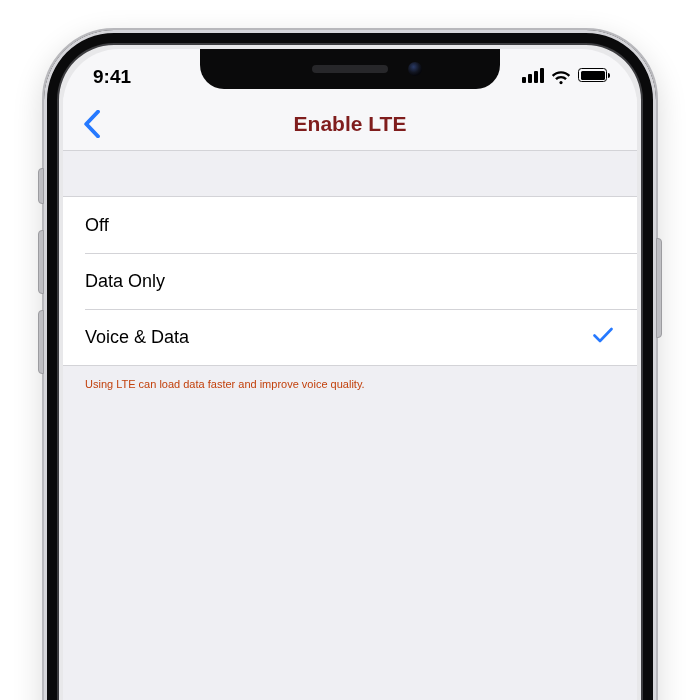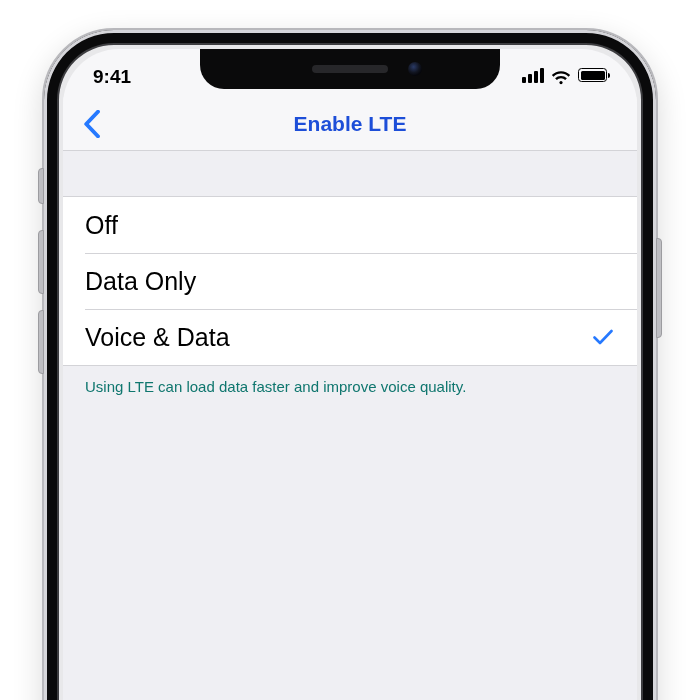--- a/index.html
+++ b/index.html
@@ -86,45 +86,45 @@
       display: flex; align-items: center; justify-content: center;
       position: relative;
       background: #f7f7f9;
       border-bottom: 1px solid #d3d3d7;
     }
     .back-button {
       position: absolute; left: 4px; top: 0; bottom: 0;
       width: 48px; display: flex; align-items: center; justify-content: center;
       cursor: pointer;
     }
-    .navbar-title { font-size: 21px; font-weight: 600; color: #1d4ed8; }
+    .navbar-title { font-size: 21px; font-weight: 600; color: #7f1d1d; }
 
     
     .section-gap { height: 46px; background: #efeff3; border-bottom: 1px solid #d3d3d7; }
 
     
     .list { background: #fff; }
     .cell {
       height: 56px;
       display: flex; align-items: center; justify-content: space-between;
       padding: 0 24px 0 22px;
-      font-size: 25px; color: #000;
+      font-size: 18px; color: #000;
       position: relative;
       cursor: pointer;
     }
     .cell + .cell::before {
       content: ""; position: absolute; left: 22px; right: 0; top: 0;
       height: 1px; background: #d3d3d7;
     }
     .list { border-bottom: 1px solid #d3d3d7; }
     .checkmark { color: #2679ff; }
 
     .footer-text {
       padding: 12px 22px;
-      font-size: 15px; color: #0f766e;
+      font-size: 11px; color: #c2410c;
       background: #efeff3;
     }
     .rest { background: #efeff3; height: 800px; }
     .status-time{font-size:19px;font-weight:600;margin-top:8px}
   </style>
 </head>
 <body>
 
 <div class="phone">
   <div class="side-btn sb-left-1"></div>

